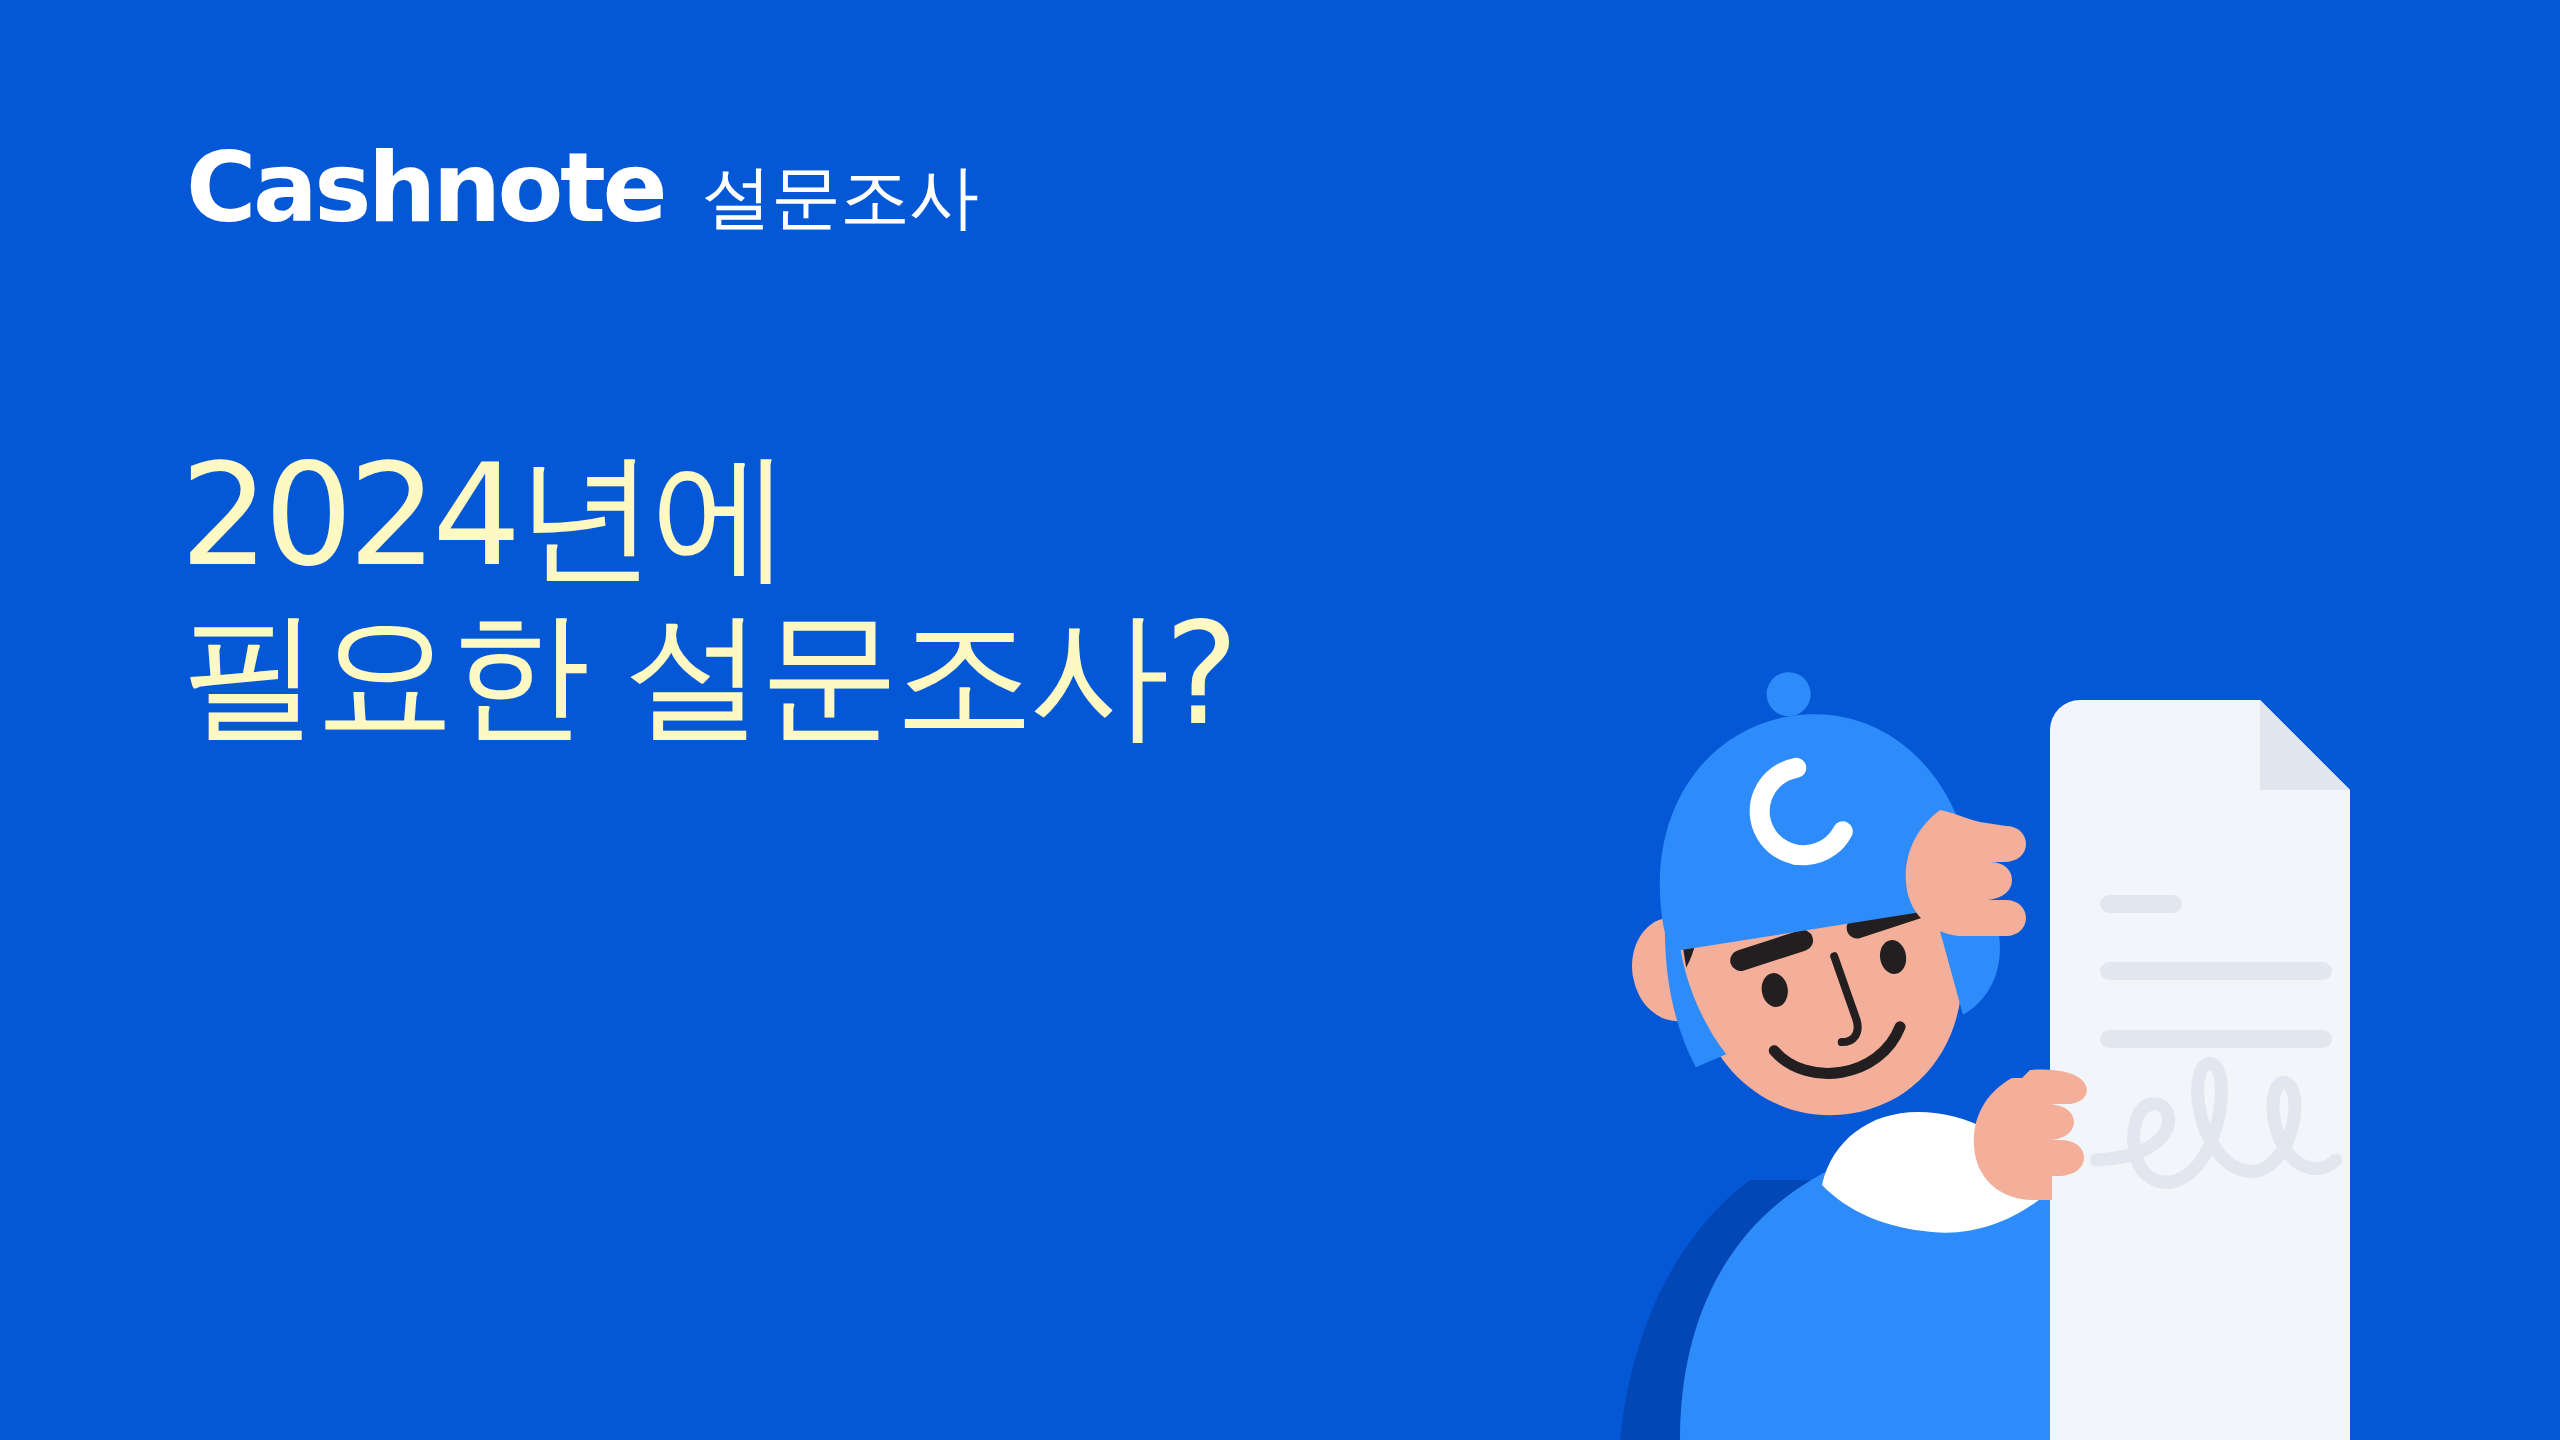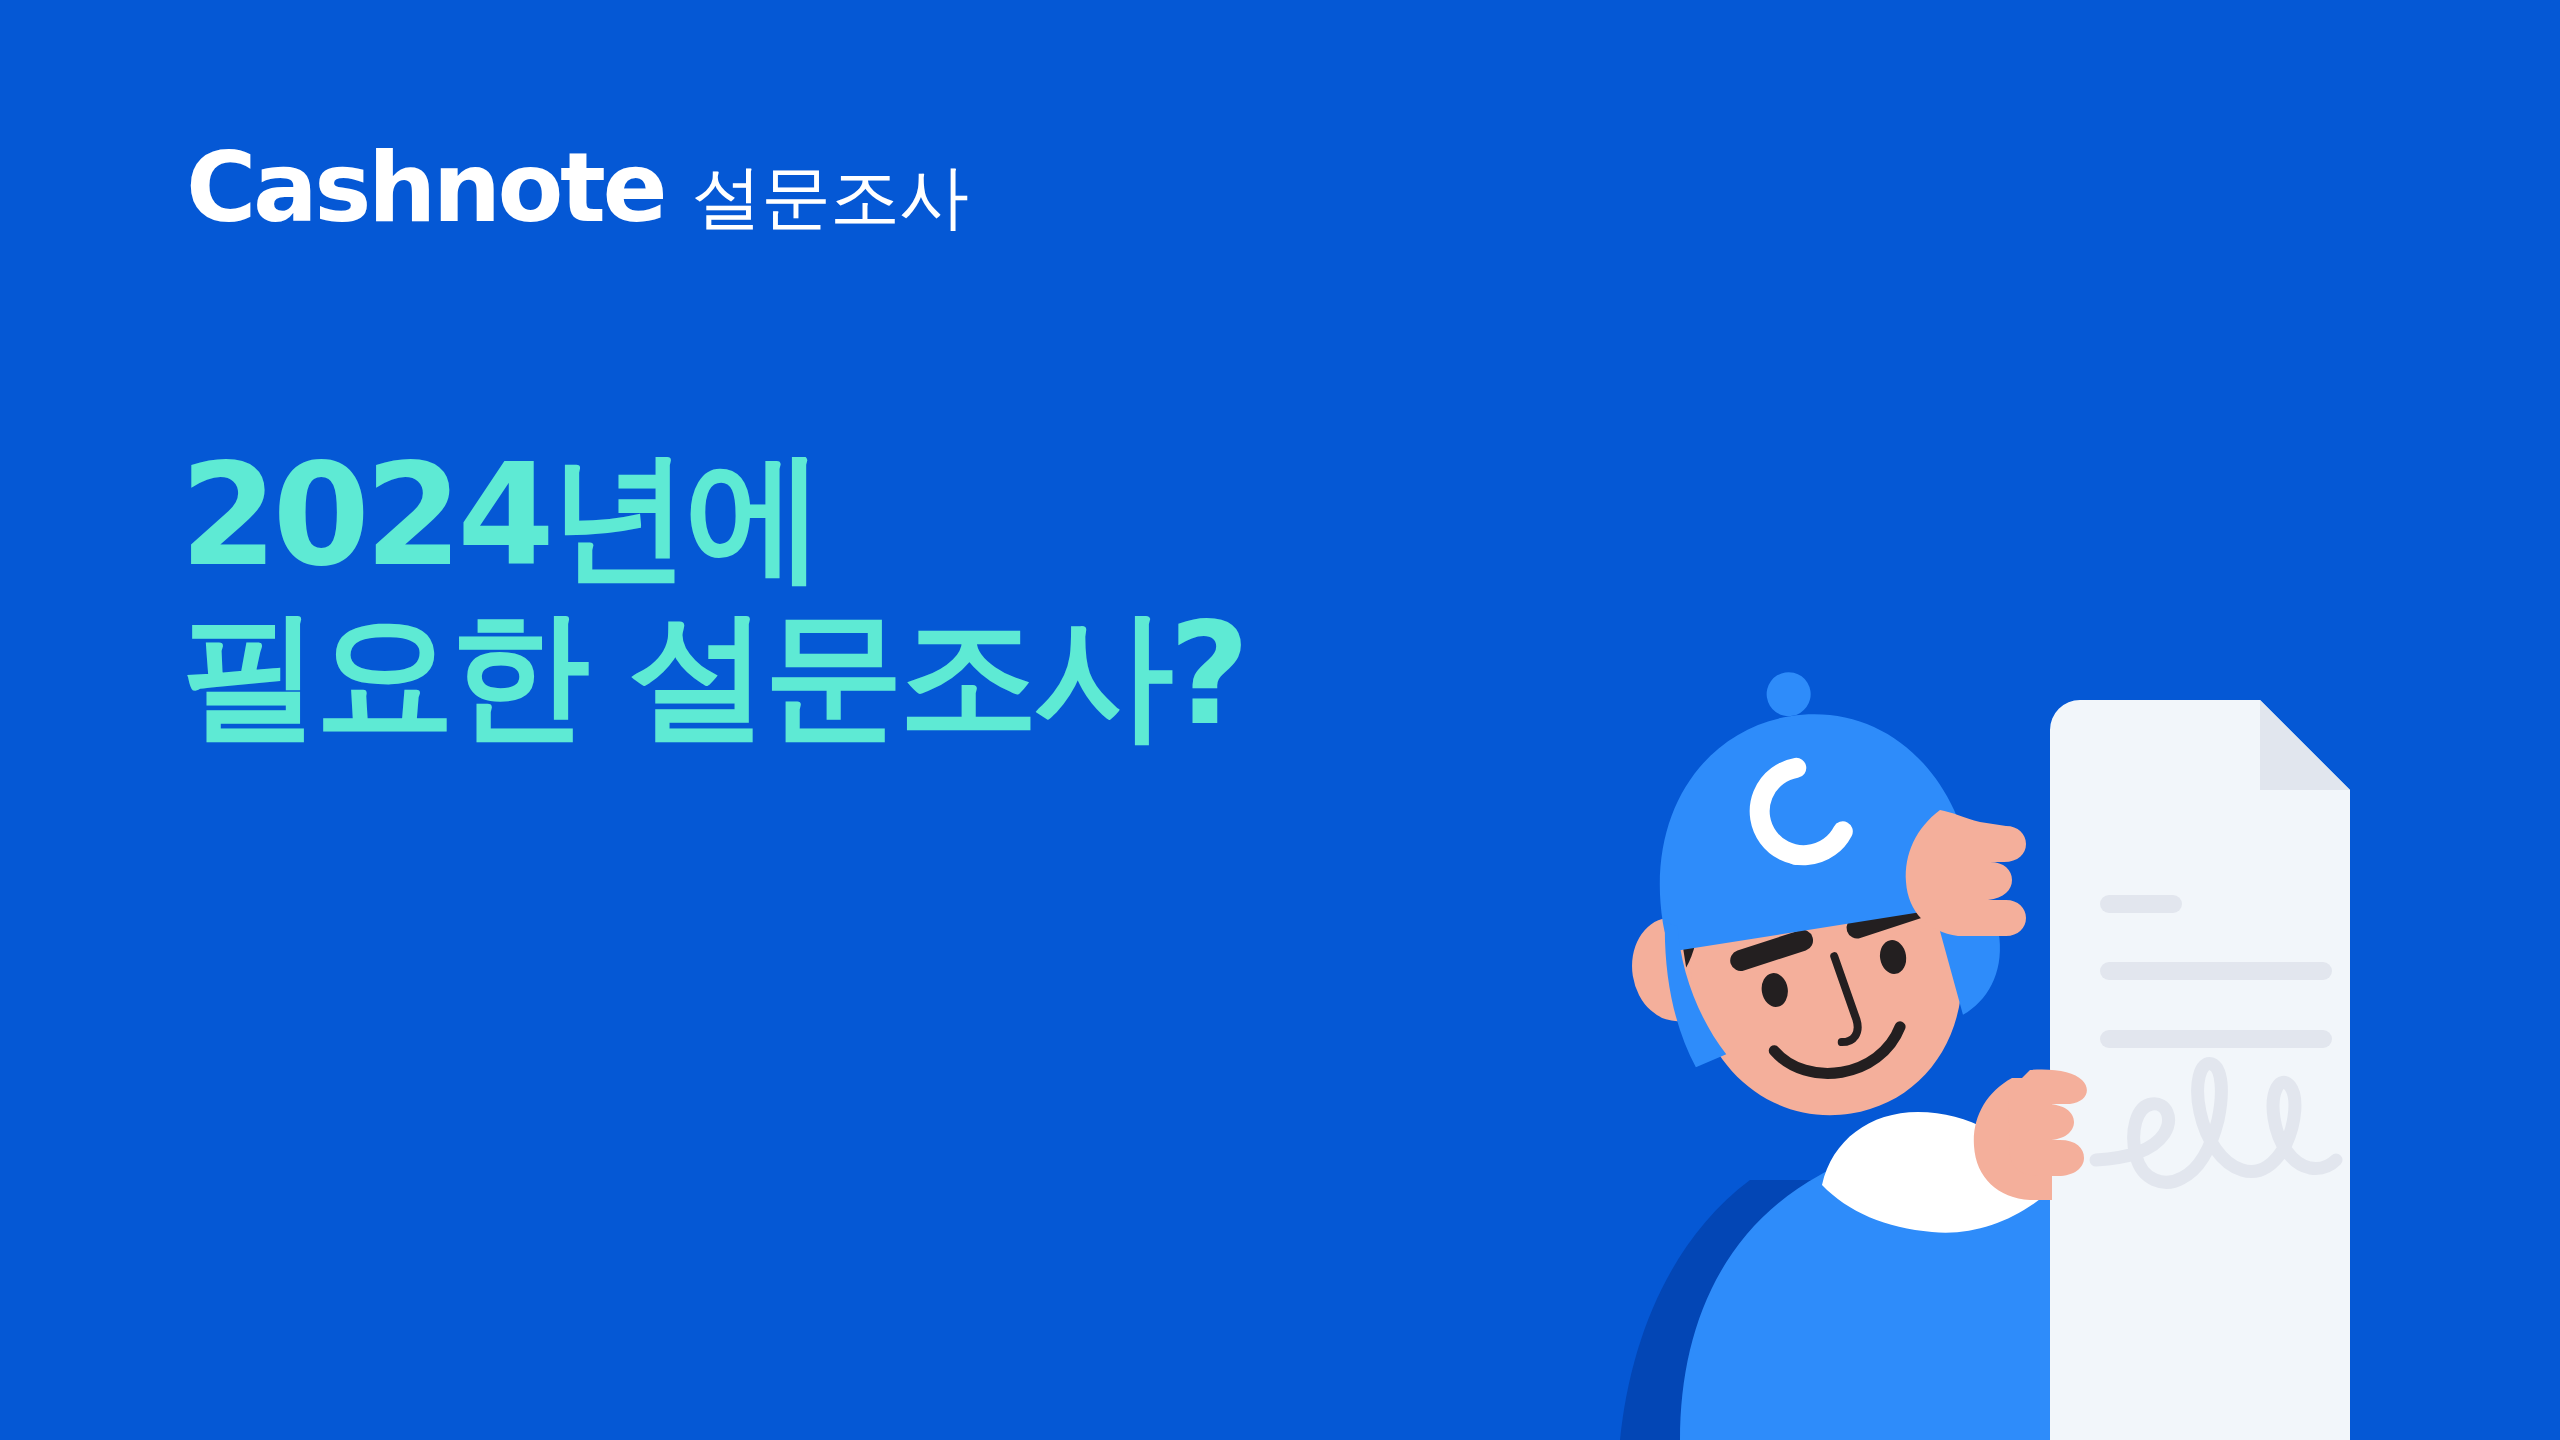--- a/index.html
+++ b/index.html
@@ -18,21 +18,21 @@
     -webkit-font-smoothing: antialiased;
   }
 
   
   .brand-row {
     position: absolute;
     left: 186px;
     top: 140px;
     display: flex;
     align-items: baseline;
-    gap: 28px;
+    gap: 38px;
     white-space: nowrap;
   }
   .brand-logo {
     font-family: "DejaVu Sans", "Liberation Sans", sans-serif;
     font-size: 96px;
     line-height: 1;
     font-weight: 700;
     letter-spacing: -3.5px;
     color: #FFFFFF;
   }
@@ -43,23 +43,23 @@
     font-weight: 400;
     letter-spacing: -1px;
     color: #FFFFFF;
   }
 
   
   .headline {
     position: absolute;
     left: 180px;
     top: 342px;
-    color: #5eead4;
+    color: #fef9c3;
     font-family: "DejaVu Sans", "Liberation Sans", sans-serif;
-    font-weight: 700;
+    font-weight: 400;
     font-size: 140px;
     line-height: 1.14;
     letter-spacing: -5px;
     white-space: nowrap;
   }
   .headline .ln { display: block; }
 
   
   .illustration {
     position: absolute;

